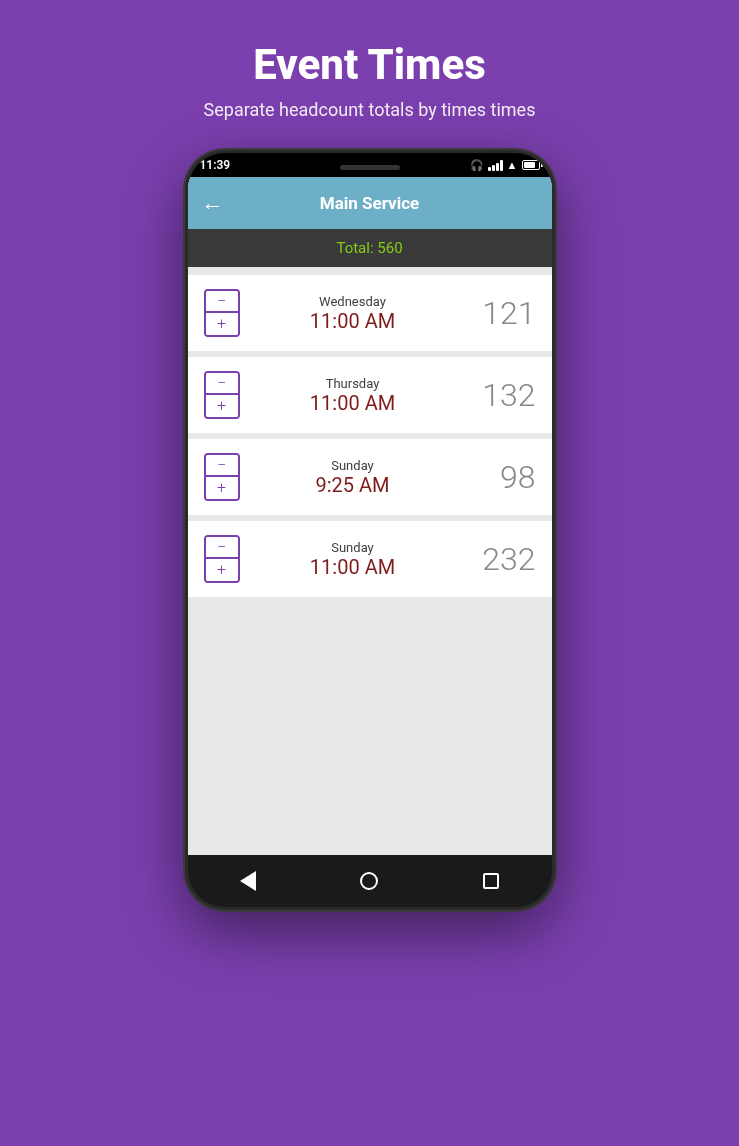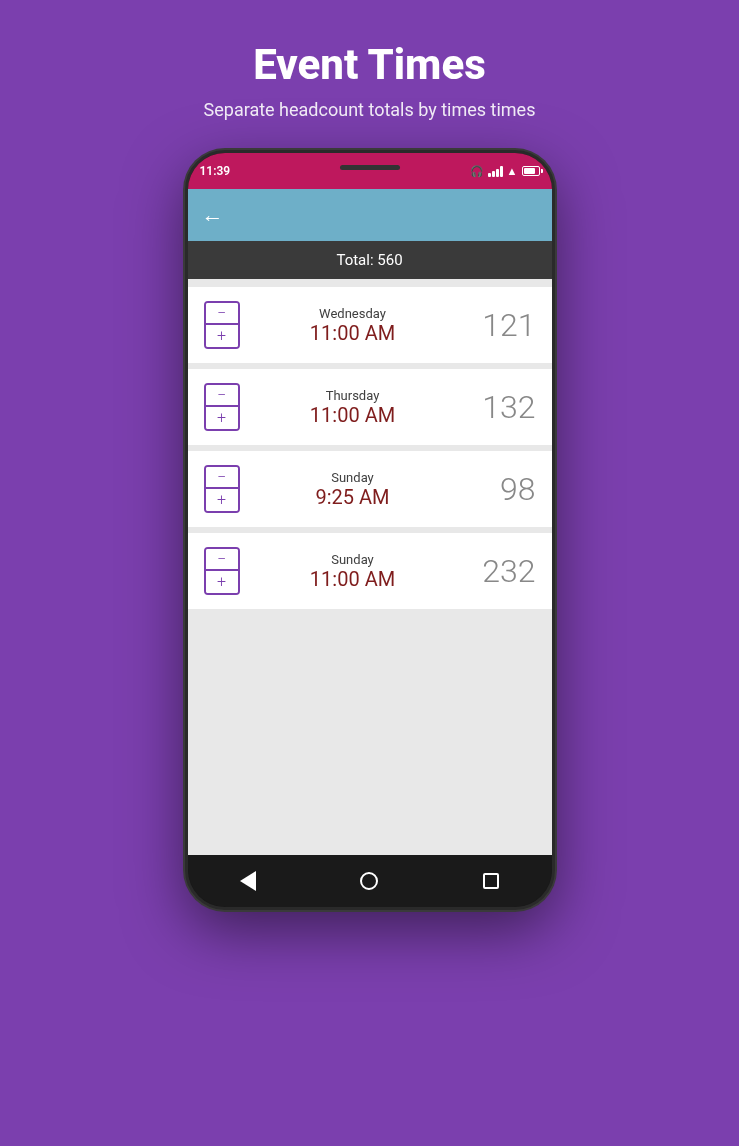--- a/index.html
+++ b/index.html
@@ -54,22 +54,22 @@
       height: 5px;
       background: #333;
       border-radius: 3px;
       position: absolute;
       left: 50%;
       transform: translateX(-50%);
       top: 12px;
     }
 
     .status-bar {
-      background: #be185d;
-      height: 36px;
+      background: #000000;
+      height: 24px;
       display: flex;
       align-items: center;
       justify-content: space-between;
       padding: 0 12px;
       flex-shrink: 0;
     }
 
     .status-time {
       color: white;
       font-size: 12px;
@@ -121,21 +121,21 @@
     .total-bar {
       background: #3a3a3a;
       height: 38px;
       display: flex;
       align-items: center;
       justify-content: center;
       flex-shrink: 0;
     }
 
     .total-text {
-      color: #ffffff;
+      color: #84cc16;
       font-size: 15px;
       font-weight: 400;
     }
 
     
     .event-list {
       flex: 1;
       overflow-y: auto;
       background: #e8e8e8;
       padding: 8px 0;
@@ -323,20 +323,21 @@
       <div class="battery-icon">
         <div class="battery-fill"></div>
       </div>
     </div>
   </div>
 
   <div class="app-content">
 
     <div class="app-header">
       <span class="back-arrow">←</span>
+      <span class="app-header-title">Main Service</span>
     </div>
 
     <div class="total-bar">
       <span class="total-text">Total:  560</span>
     </div>
 
     <div class="event-list">
 
     <div class="event-item">
       <div class="stepper">

